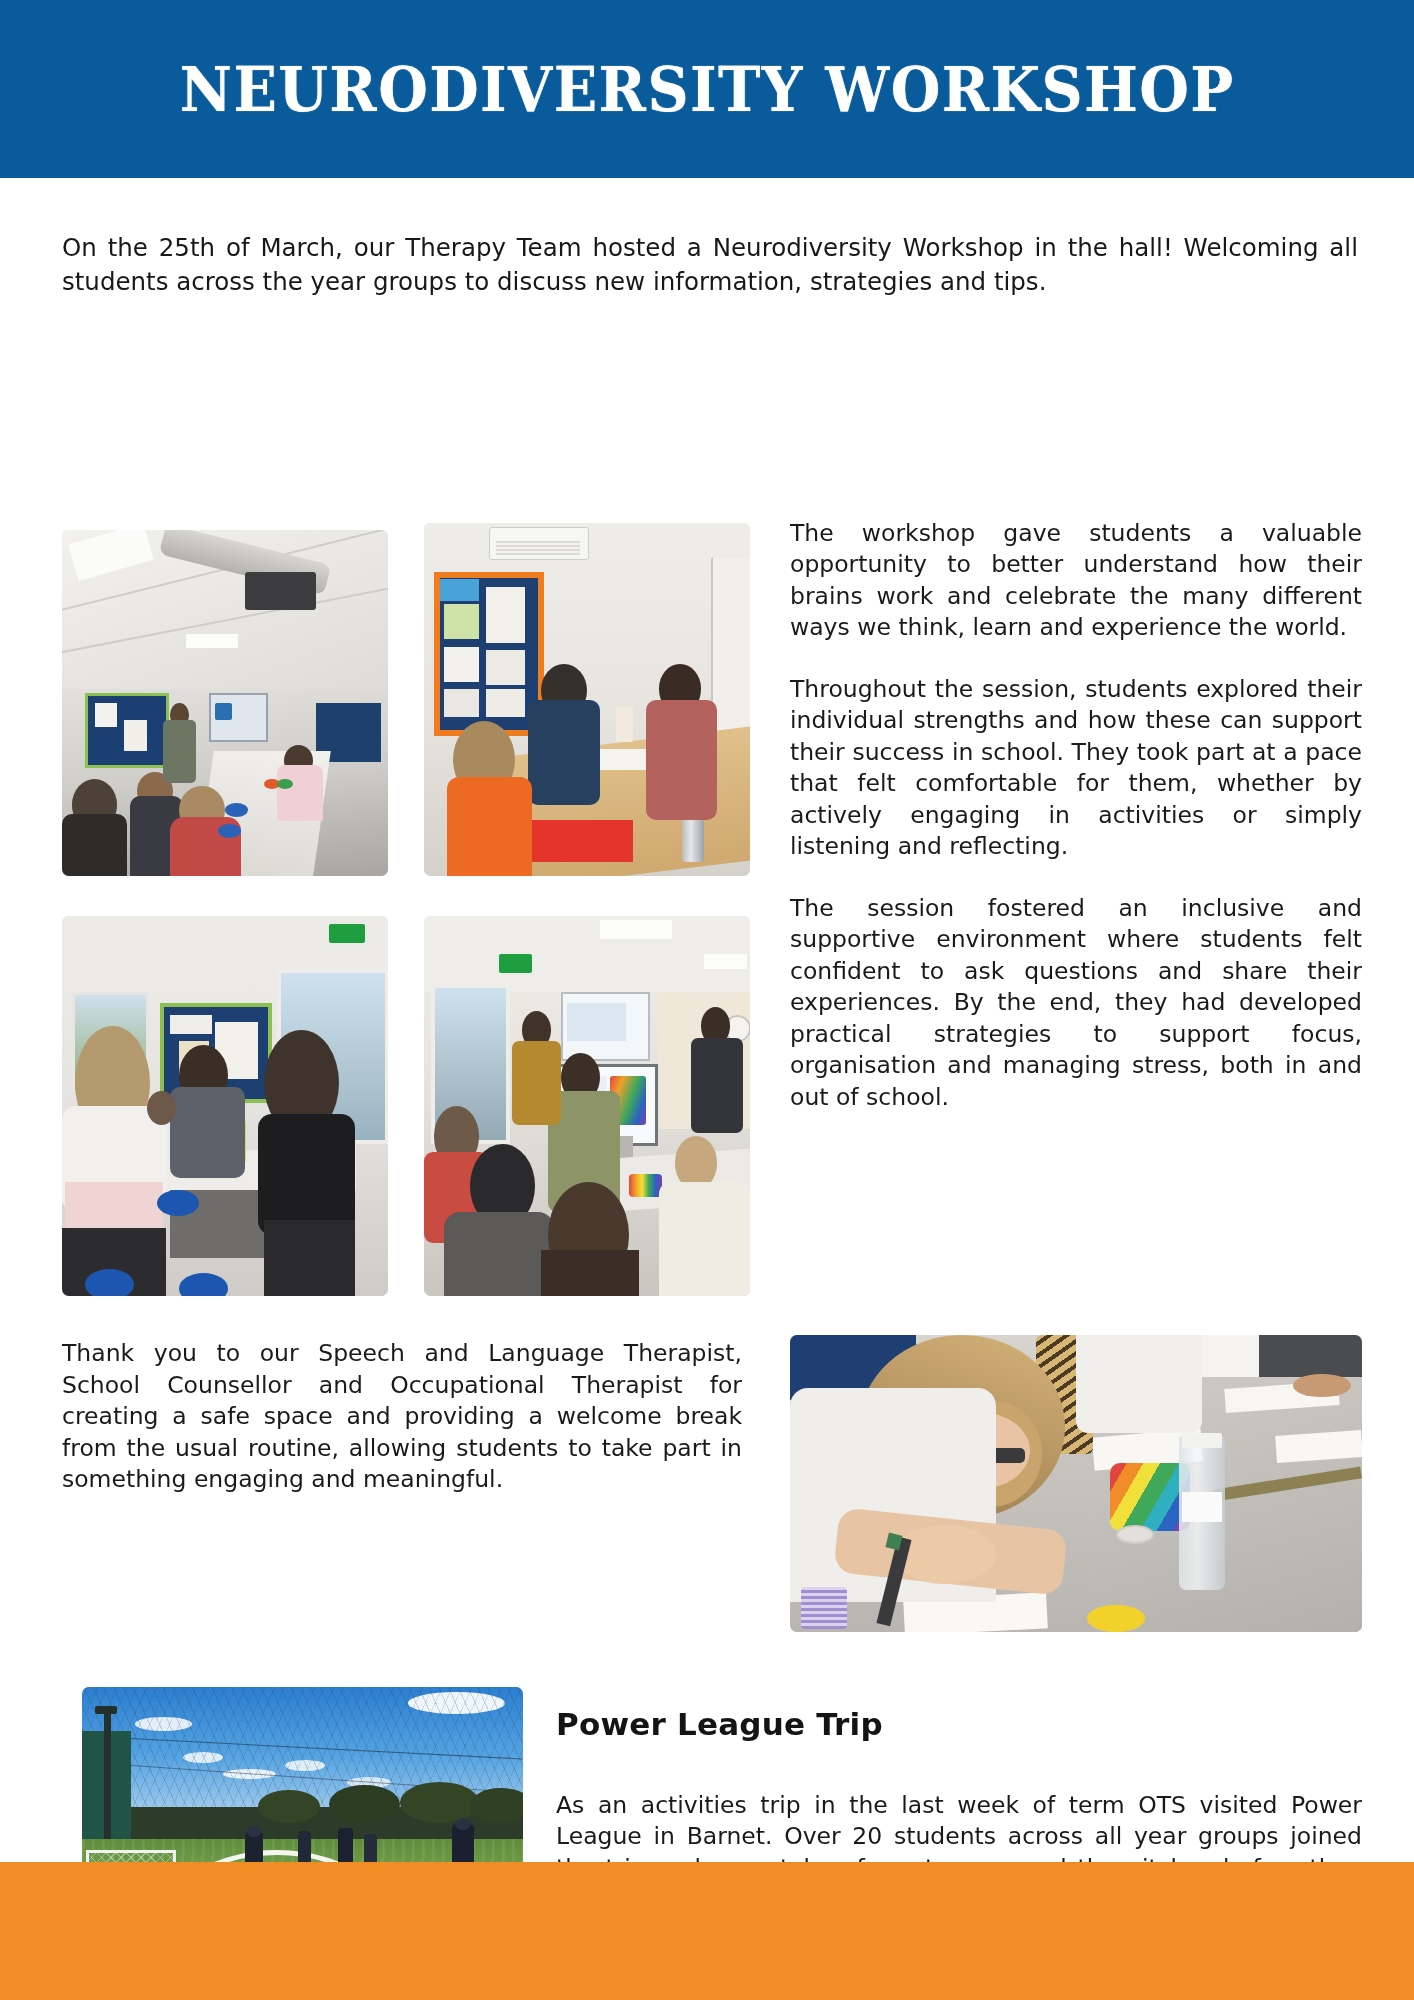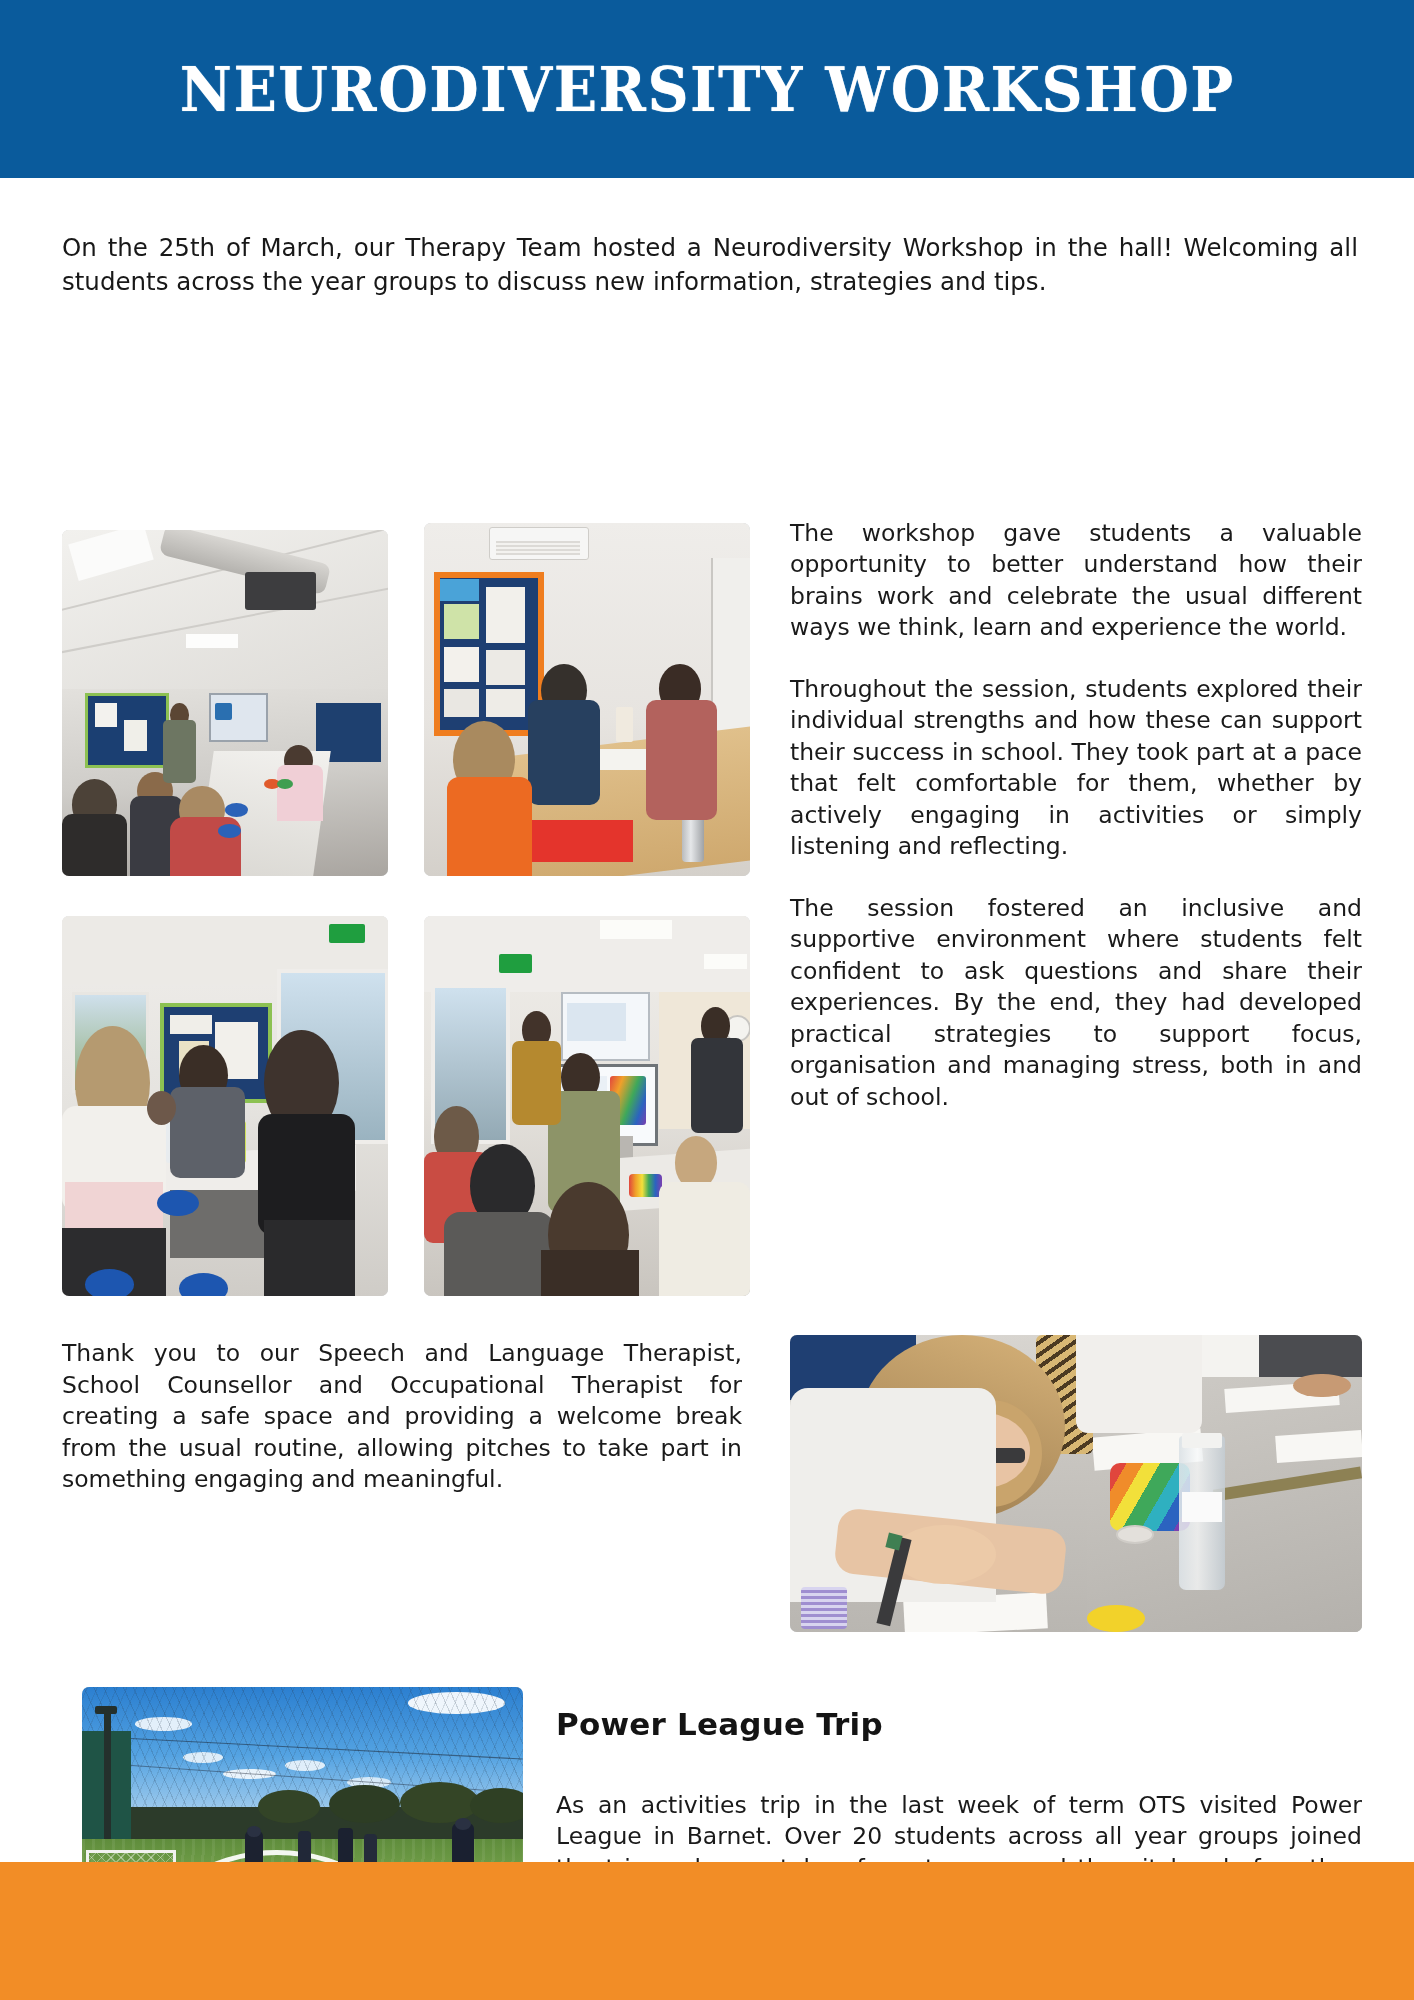--- a/index.html
+++ b/index.html
@@ -307,27 +307,27 @@
       <div class="blob" style="left:14%;top:60%;width:20%;height:22%;background:#2a2a2c;"></div>
       <div class="rect" style="left:6%;top:78%;width:34%;height:22%;background:#5b5a58;border-radius:16px 16px 0 0;"></div>
       <div class="blob" style="left:38%;top:70%;width:25%;height:28%;background:#4a3a2e;"></div>
       <div class="rect" style="left:36%;top:88%;width:30%;height:12%;background:#3a2e26;"></div>
       <div class="blob" style="left:77%;top:58%;width:13%;height:14%;background:#c6a77e;"></div>
       <div class="rect" style="left:72%;top:70%;width:28%;height:30%;background:#efece3;border-radius:12px 12px 0 0;"></div>
     </div>
   </div>
 
   <div class="right-col">
-    <p>The workshop gave students a valuable opportunity to better understand how their brains work and celebrate the usual different ways we think, learn and experience the world.</p>
+    <p>The workshop gave students a valuable opportunity to better understand how their brains work and celebrate the many different ways we think, learn and experience the world.</p>
     <p>Throughout the session, students explored their individual strengths and how these can support their success in school. They took part at a pace that felt comfortable for them, whether by actively engaging in activities or simply listening and reflecting.</p>
     <p>The session fostered an inclusive and supportive environment where students felt confident to ask questions and share their experiences. By the end, they had developed practical strategies to support focus, organisation and managing stress, both in and out of school.</p>
   </div>
 
   <div class="thanks">
-    <p>Thank you to our Speech and Language Therapist, School Counsellor and Occupational Therapist for creating a safe space and providing a welcome break from the usual routine, allowing pitches to take part in something engaging and meaningful.</p>
+    <p>Thank you to our Speech and Language Therapist, School Counsellor and Occupational Therapist for creating a safe space and providing a welcome break from the usual routine, allowing students to take part in something engaging and meaningful.</p>
   </div>
 
   <div class="photo ph5">
     <div class="scene">
       <div class="rect" style="inset:0;background:linear-gradient(180deg,#d8d5d0 0%,#c8c5c0 40%,#b9b6b1 100%);"></div>
 
       <div class="rect" style="left:0;top:0;width:22%;height:22%;background:#1f3f72;"></div>
       <div class="rect" style="left:70%;top:0;width:12%;height:16%;background:#f4f3f0;"></div>
       <div class="rect" style="left:82%;top:0;width:18%;height:18%;background:#4b4c50;"></div>
 

